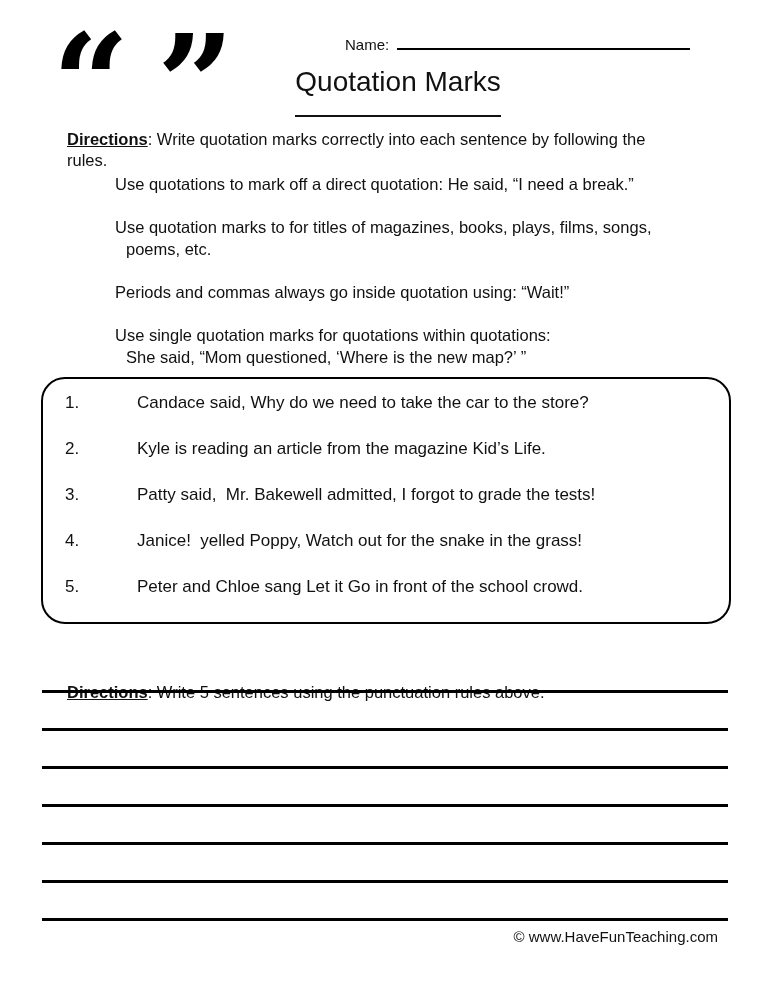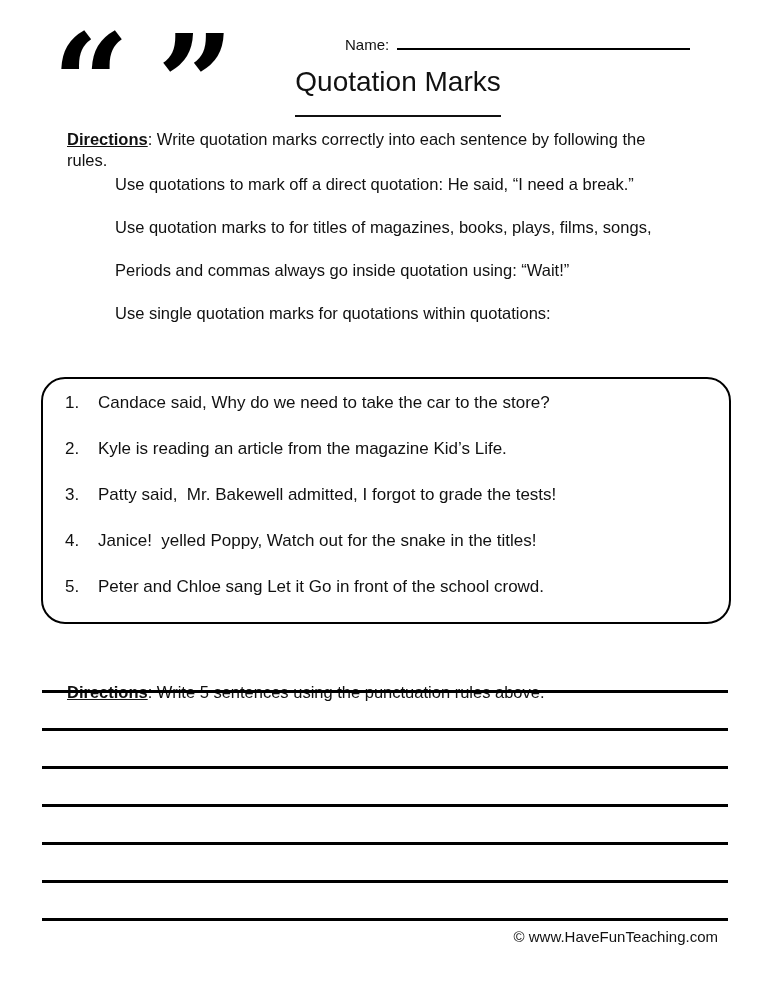--- a/index.html
+++ b/index.html
@@ -59,21 +59,21 @@
     border:2px solid #000;border-radius:24px;
     padding:13px 18px 0 22px;
     background:#fff;
   }
   .sentence{
     display:flex;align-items:flex-start;
     margin:0 0 24px 0;
     font-size:17px;line-height:22px;color:#111;
   }
   .sentence .num{flex:none;width:33px;white-space:pre;}
-  .sentence .txt{white-space:pre;}
+  .sentence .txt{white-space:pre;margin-left:39px;}
   .wlines{position:absolute;left:42px;top:690px;width:686px;}
   .wline{border-top:3px solid #000;height:35px;}
   .footer{
     position:absolute;top:928px;right:54px;
     font-size:15px;color:#111;
   }
 </style>
 </head>
 <body>
 
@@ -94,46 +94,48 @@
     <span class="line2">rules.</span>
   </p>
 
   <div class="rules">
     <p class="rule">
       <span>Use quotations to mark off a direct quotation: He said, “I need a break.”</span>
       
     </p>
     <p class="rule">
       <span>Use quotation marks to for titles of magazines, books, plays, films, songs,</span>
+      <span class="l2">poems, etc.</span>
     </p>
     <p class="rule">
       <span>Periods and commas always go inside quotation using: “Wait!”</span>
       
     </p>
     <p class="rule">
       <span>Use single quotation marks for quotations within quotations:</span>
+      <span class="l2">She said, “Mom questioned, ‘Where is the new map?’ ”</span>
     </p>
   </div>
 
   <div class="sent-box">
     <div class="sentence">
       <span class="num">1.</span>
       <span class="txt">Candace said, Why do we need to take the car to the store?</span>
     </div>
     <div class="sentence">
       <span class="num">2.</span>
       <span class="txt">Kyle is reading an article from the magazine Kid’s Life.</span>
     </div>
     <div class="sentence">
       <span class="num">3.</span>
       <span class="txt">Patty said,  Mr. Bakewell admitted, I forgot to grade the tests!</span>
     </div>
     <div class="sentence">
       <span class="num">4.</span>
-      <span class="txt">Janice!  yelled Poppy, Watch out for the snake in the titles!</span>
+      <span class="txt">Janice!  yelled Poppy, Watch out for the snake in the grass!</span>
     </div>
     <div class="sentence">
       <span class="num">5.</span>
       <span class="txt">Peter and Chloe sang Let it Go in front of the school crowd.</span>
     </div>
   </div>
 
   <p class="directions d2">
     <span class="label">Directions</span><span>: Write 5 sentences using the punctuation rules above.</span>
   </p>

